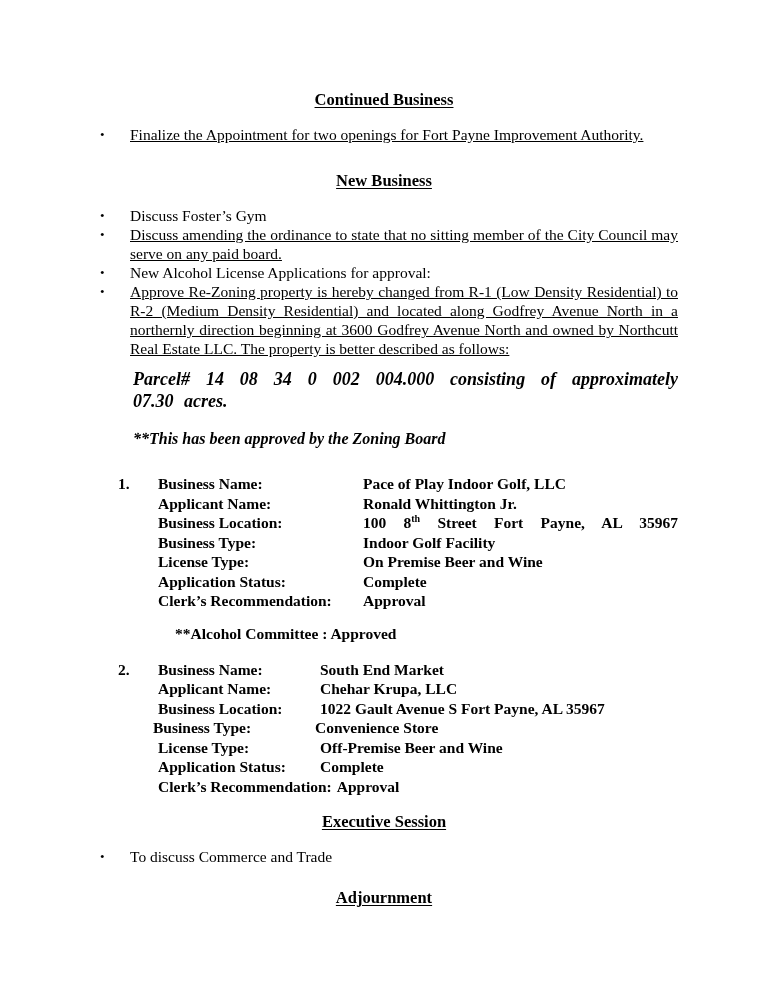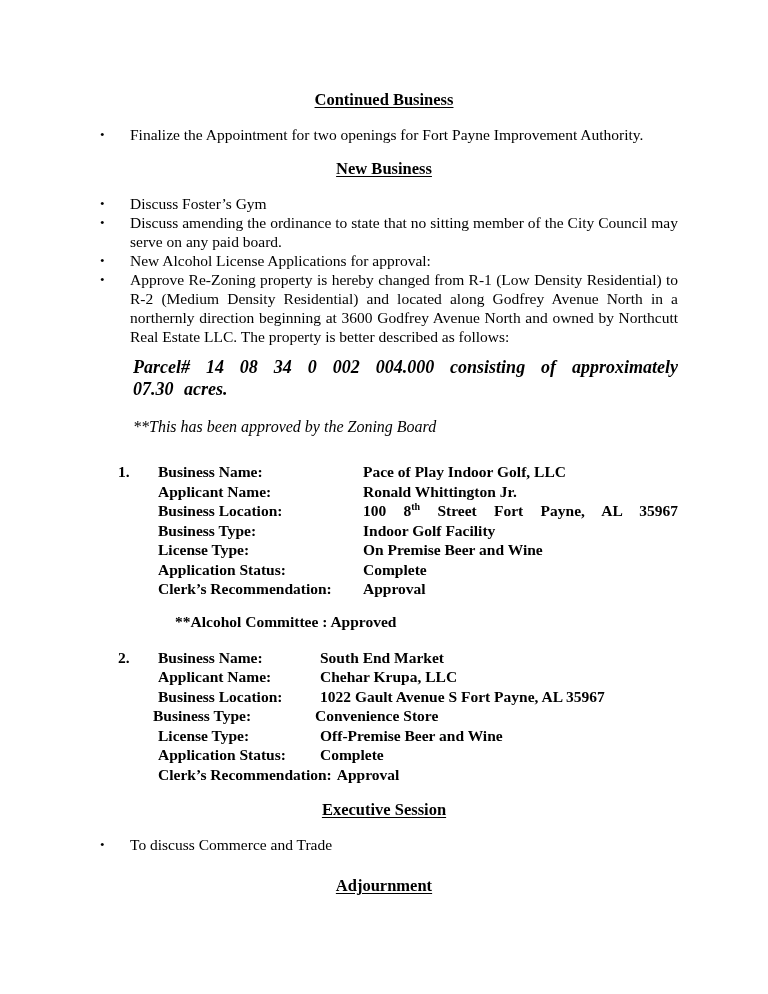--- a/index.html
+++ b/index.html
@@ -33,39 +33,39 @@
   
   .bullet-list { list-style: none; }
   .bullet-item { display: flex; }
   .bullet-glyph {
     width: 30px;
     flex: 0 0 30px;
     font-size: 13px;
     line-height: 19px;
   }
   .bullet-text { flex: 1; }
-  .justify { text-align: justify; text-align-last: left; }
+  .justify { text-align: justify; text-align-last: left; text-decoration: underline; }
 
   
   .mb-16 { margin-bottom: 16px; }
-  .mt-16 { margin-top: 16px; }
+  .mt-16 { margin-top: 28px; }
 
   
   .parcel-note {
     font-weight: bold;
     font-style: italic;
     font-size: 18px;
     line-height: 21.5px;
     margin: 11px 0 0 33px;
     text-align: justify;
     text-align-last: left;
     word-spacing: 6px;
   }
   .zoning-note {
-    font-weight: normal;
+    font-weight: bold;
     font-style: italic;
     font-size: 16px;
     margin: 17px 0 0 33px;
   }
 
   
   .application {
     margin-left: 18px; 
     font-weight: bold;
     line-height: 19.5px;

